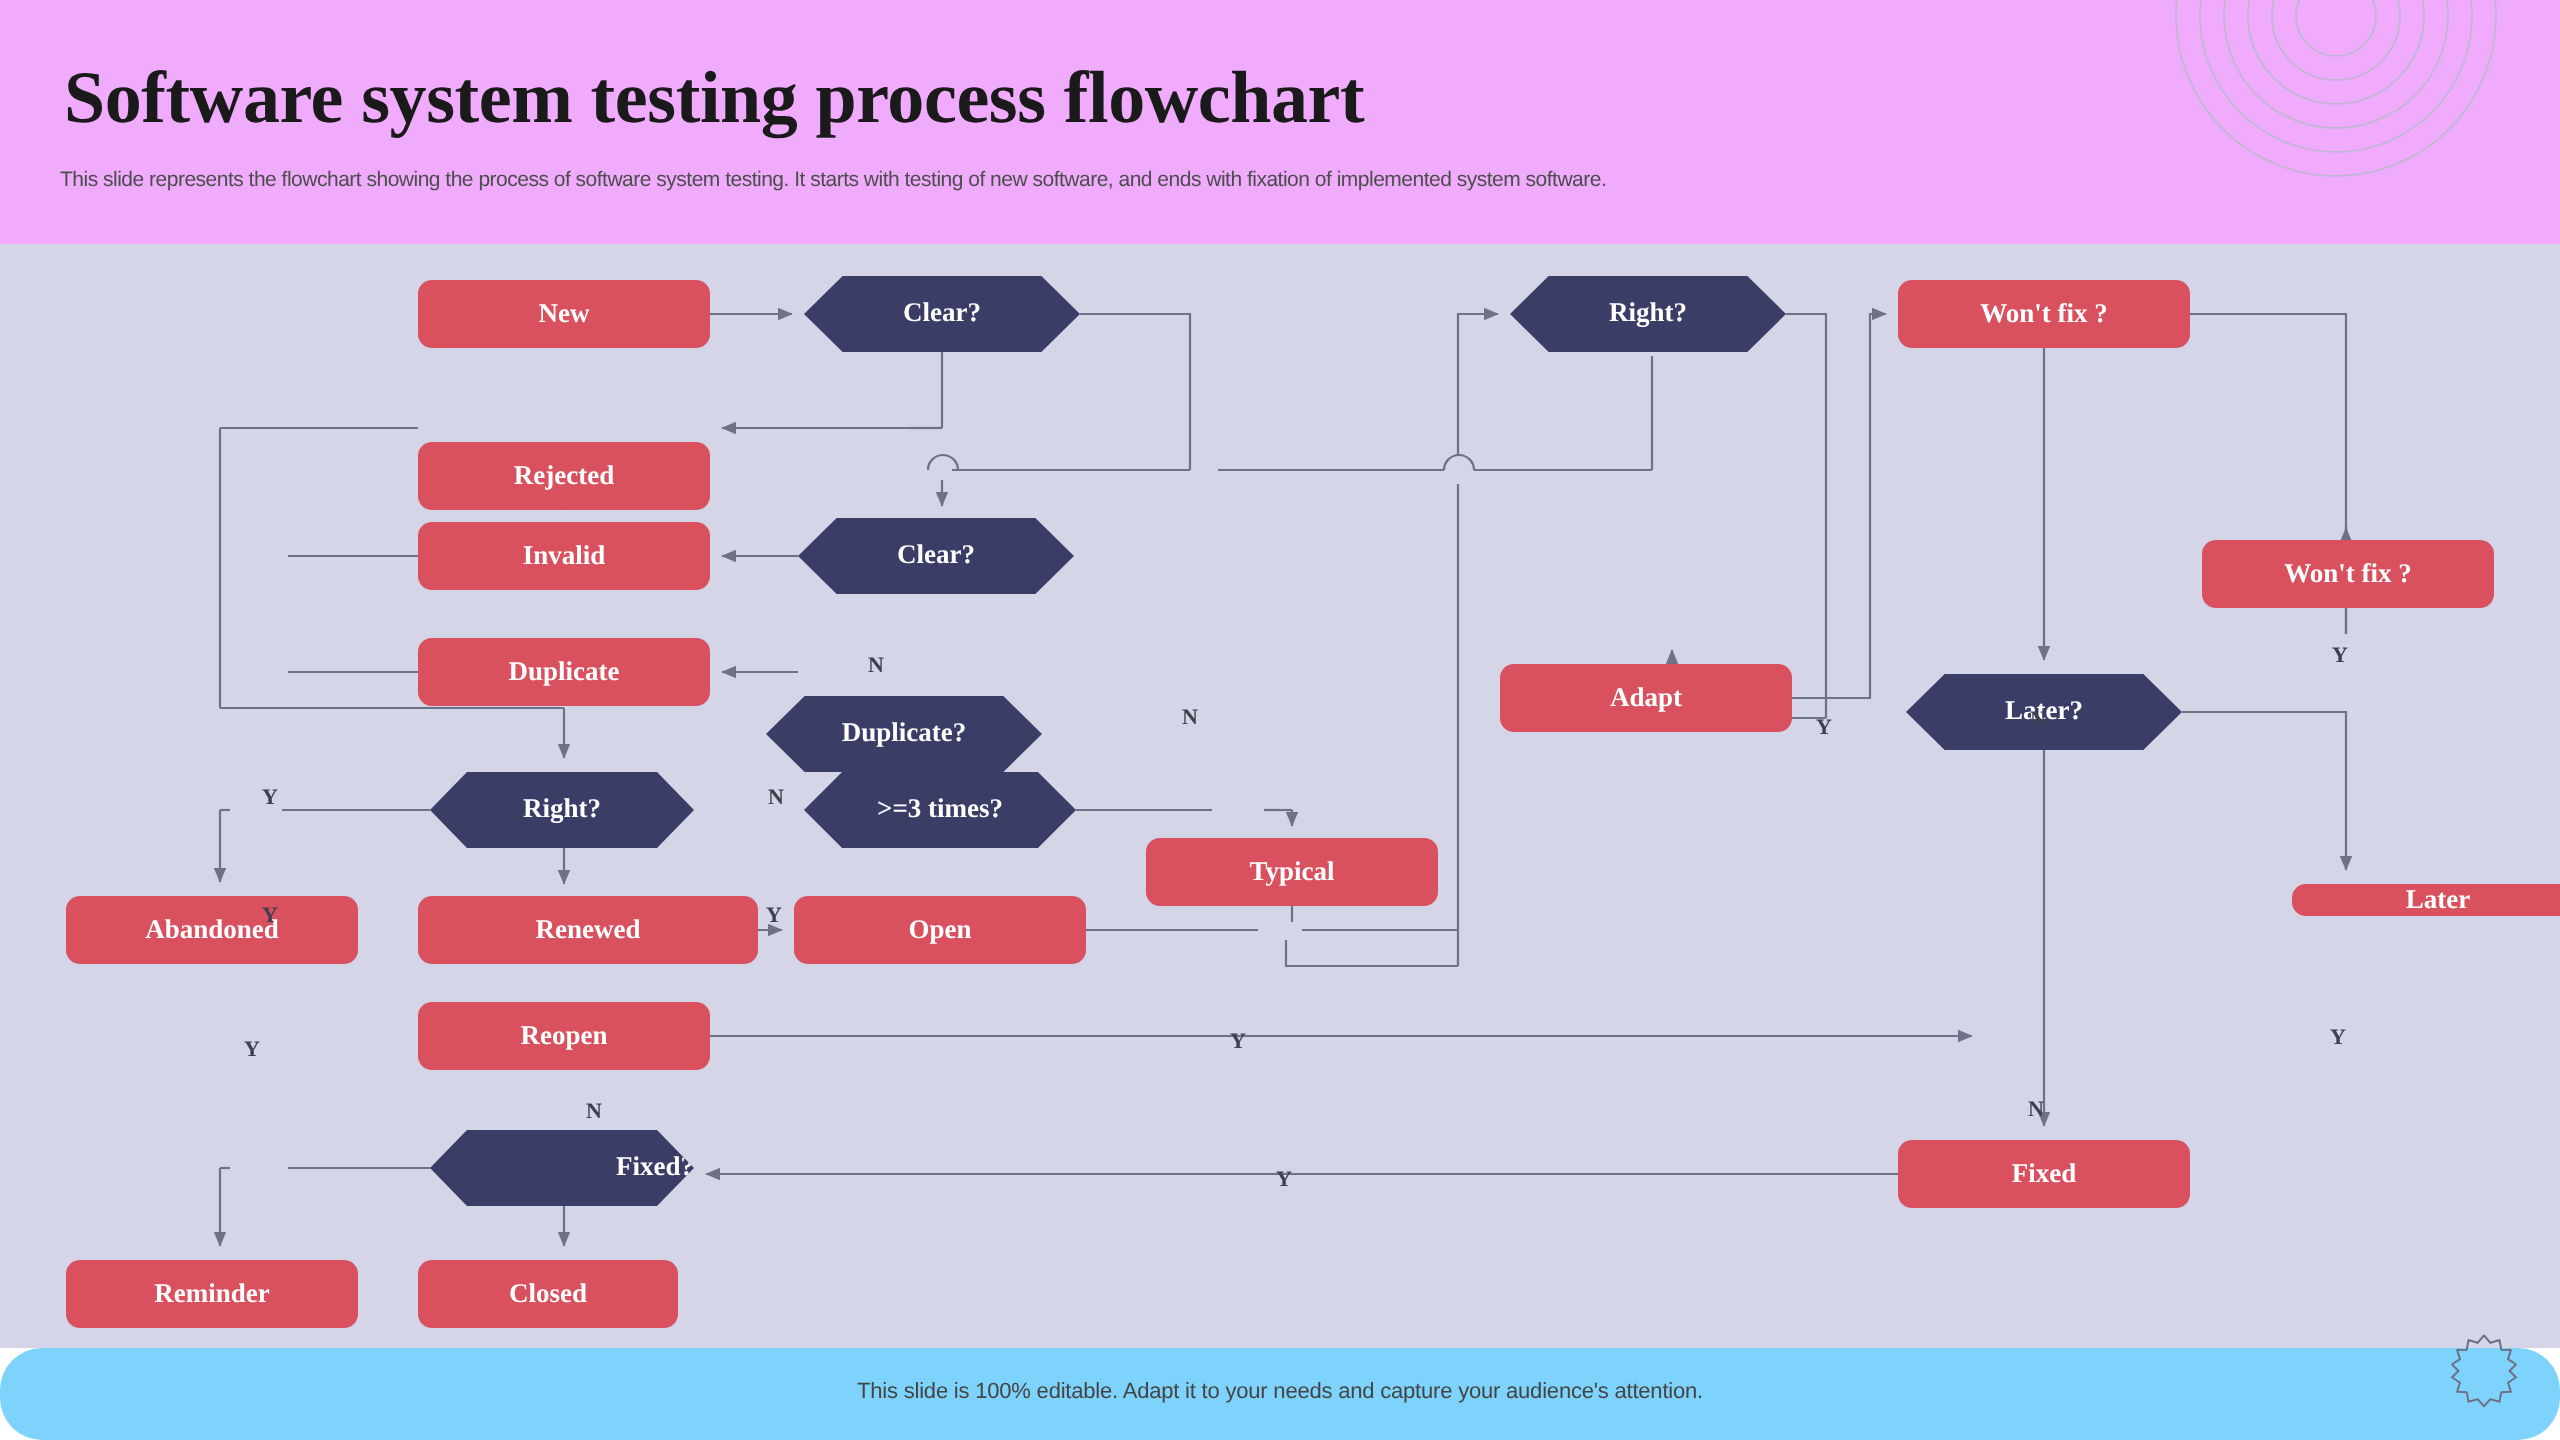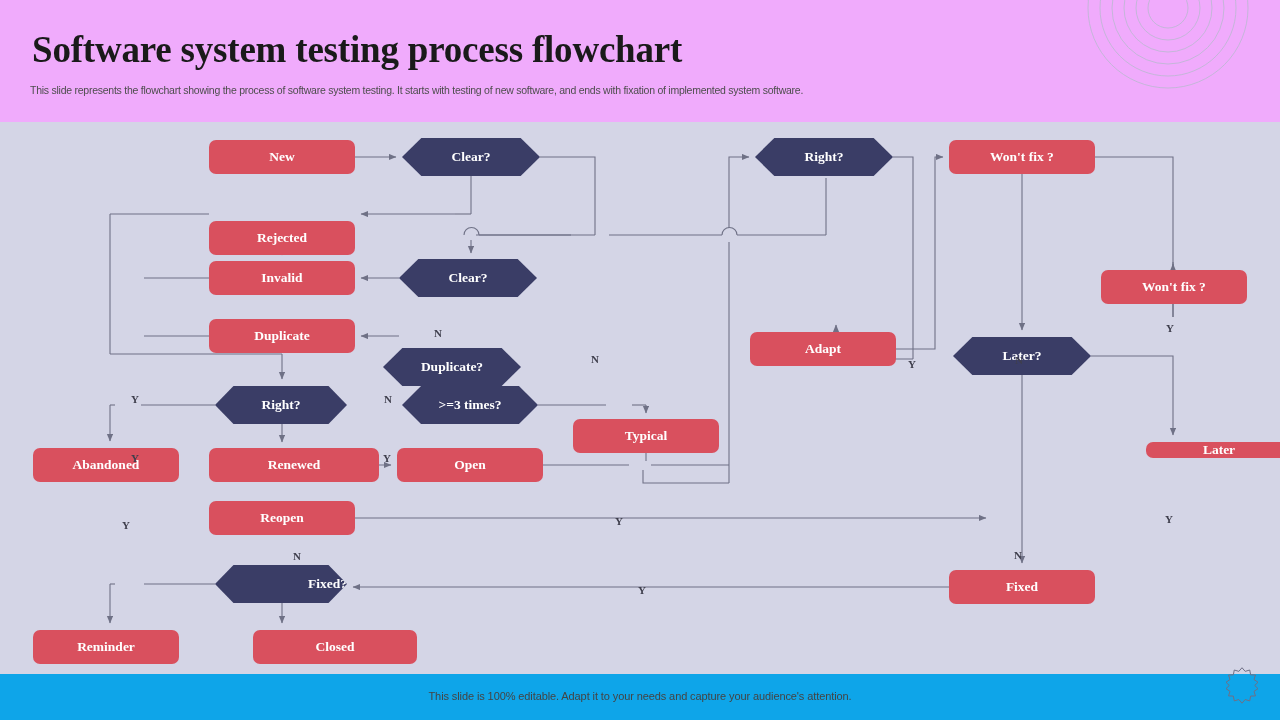--- a/index.html
+++ b/index.html
@@ -110,21 +110,22 @@
     color: #3f3f4d;
     line-height: 1;
     white-space: nowrap;
   }
 
   
   #footer {
     position: absolute;
     left: 0; top: 674px;
     width: 1280px; height: 46px;
-    background: #0ea5e9;
+    background: #7dd3fc;
+    border-radius: 21px;
   }
   #footer-note {
     position: absolute;
     left: 0; top: 16px;
     width: 1280px;
     text-align: center;
     font-family: "Liberation Sans", sans-serif;
     font-size: 11px;
     color: #444444;
     letter-spacing: -0.1px;
@@ -307,21 +308,21 @@
         </div>
         <div class="node dec" style="left: 215px; top: 443px; width: 132px; height: 38px; justify-content: flex-end;">
           <span>Fixed?</span>
         </div>
         <div class="node proc" style="left: 949px; top: 448px; width: 146px; height: 34px;">
           <span>Fixed</span>
         </div>
         <div class="node proc" style="left: 33px; top: 508px; width: 146px; height: 34px;">
           <span>Reminder</span>
         </div>
-        <div class="node proc" style="left: 209px; top: 508px; width: 164px; height: 34px; margin-left: 44px;">
+        <div class="node proc" style="left: 209px; top: 508px; width: 130px; height: 34px;">
           <span>Closed</span>
         </div>
       </div>
     <div id="labels-layer">
         <div class="elabel" style="left: 434px; top: 206px;">N</div>
         <div class="elabel" style="left: 591px; top: 232px;">N</div>
         <div class="elabel" style="left: 131px; top: 272px;">Y</div>
         <div class="elabel" style="left: 384px; top: 272px;">N</div>
         <div class="elabel" style="left: 131px; top: 331px;">Y</div>
         <div class="elabel" style="left: 383px; top: 331px;">Y</div>

